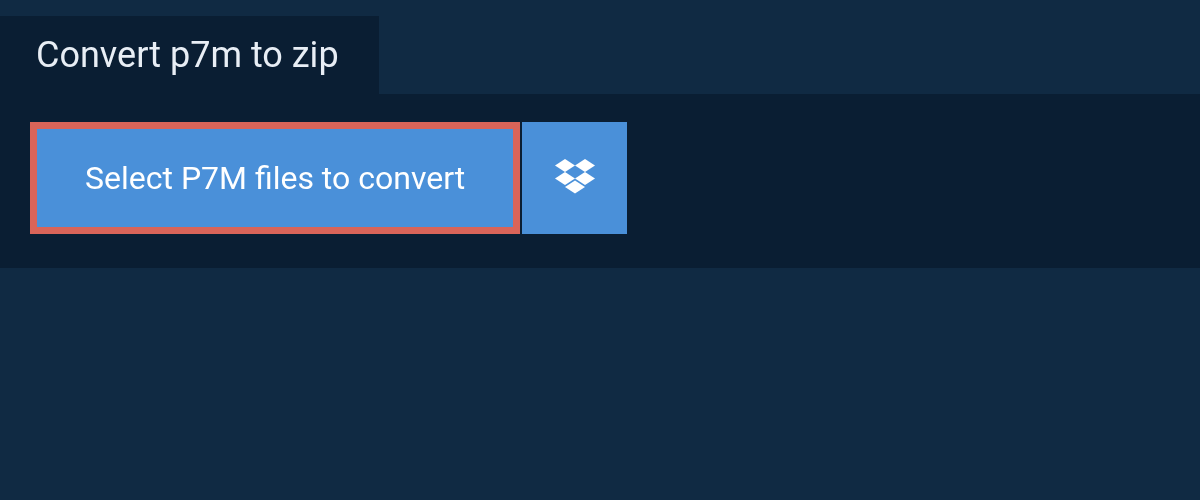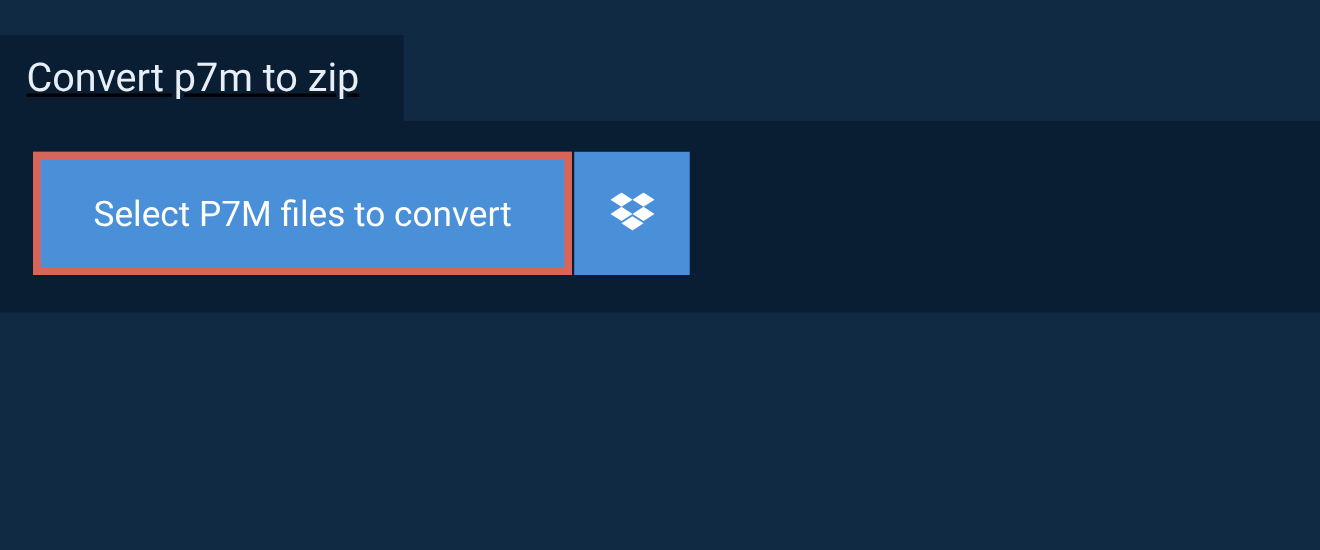--- a/index.html
+++ b/index.html
@@ -10,23 +10,22 @@
     body {
       width: 1200px;
       height: 500px;
       background: #102a43;
       font-family: -apple-system, BlinkMacSystemFont, "Segoe UI", Roboto, Helvetica, Arial, sans-serif;
       overflow: hidden;
     }
     .tab-header {
       background: #0a1e33;
       display: inline-block;
-      padding: 18px 40px 18px 24px;
-      margin-top: 32px;
-      text-decoration: underline;
+      padding: 18px 40px 18px 36px;
+      margin-top: 16px;
     }
     .tab-title {
       color: #e8eef5;
       font-size: 36px;
       font-weight: 400;
     }
     .content-panel {
       background: #0a1e33;
       width: 100%;
       padding: 28px 30px 34px 30px;

